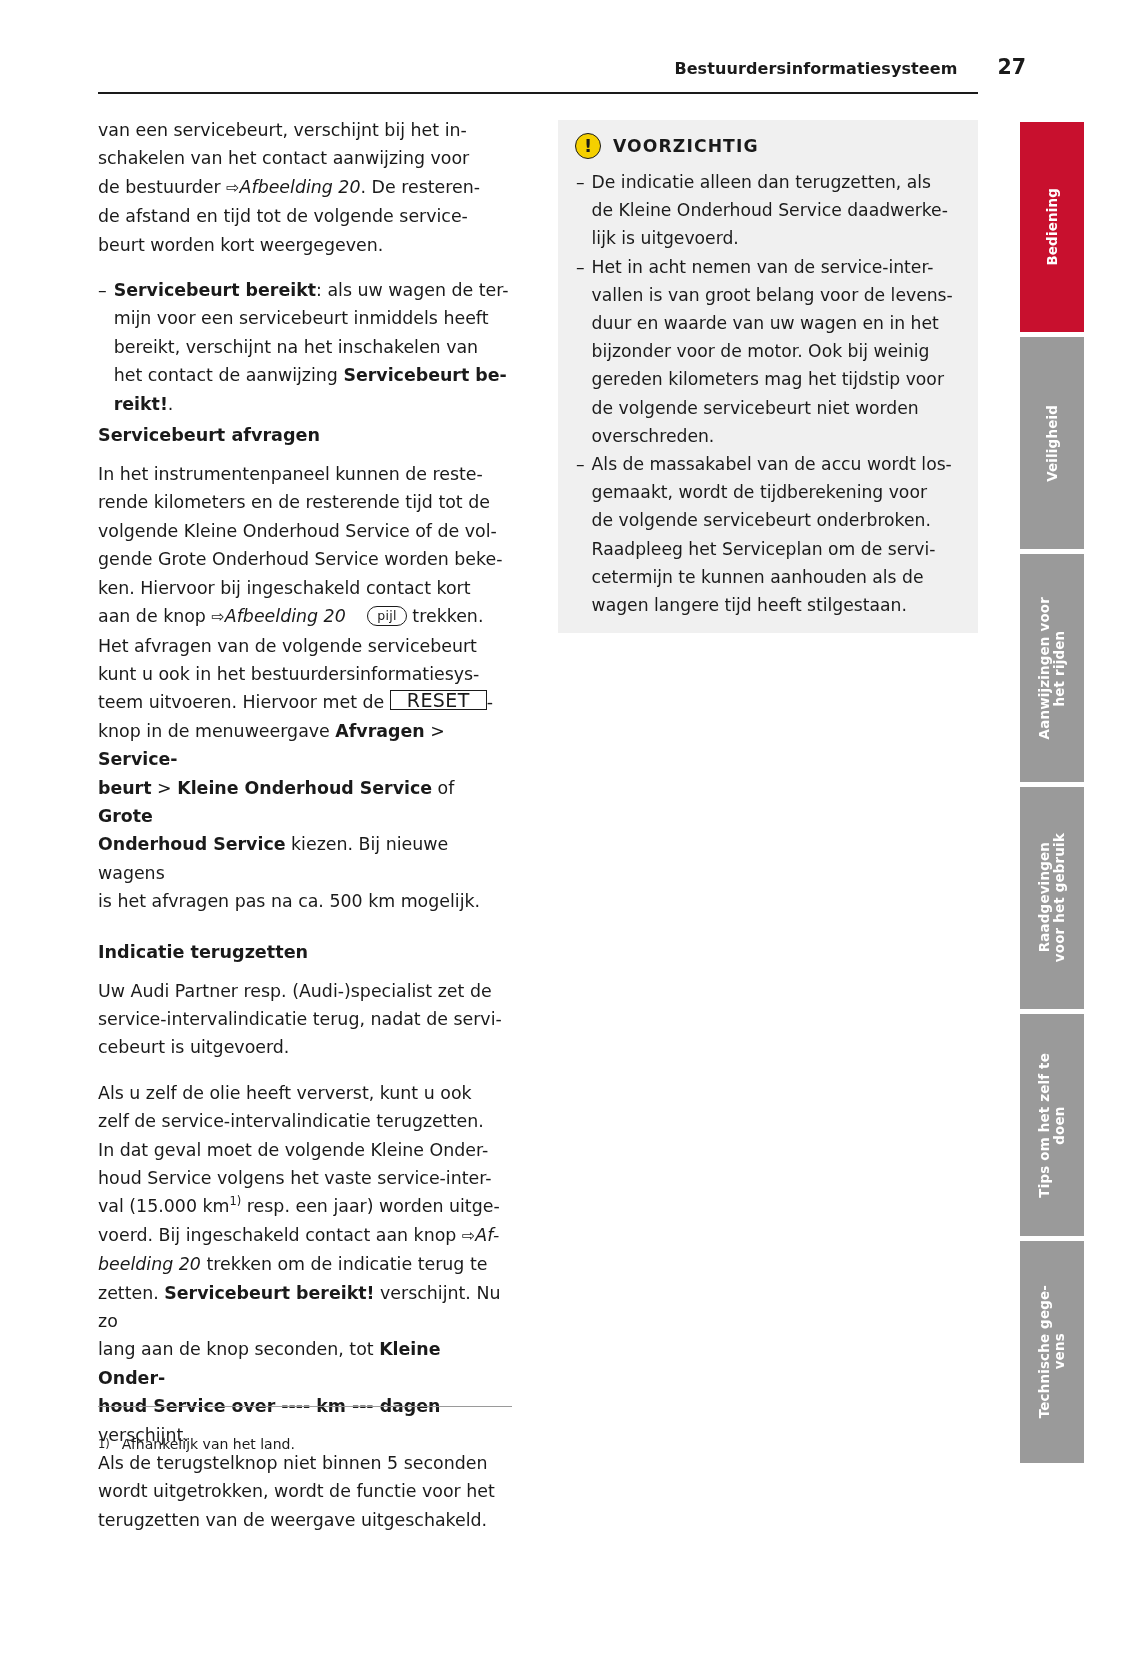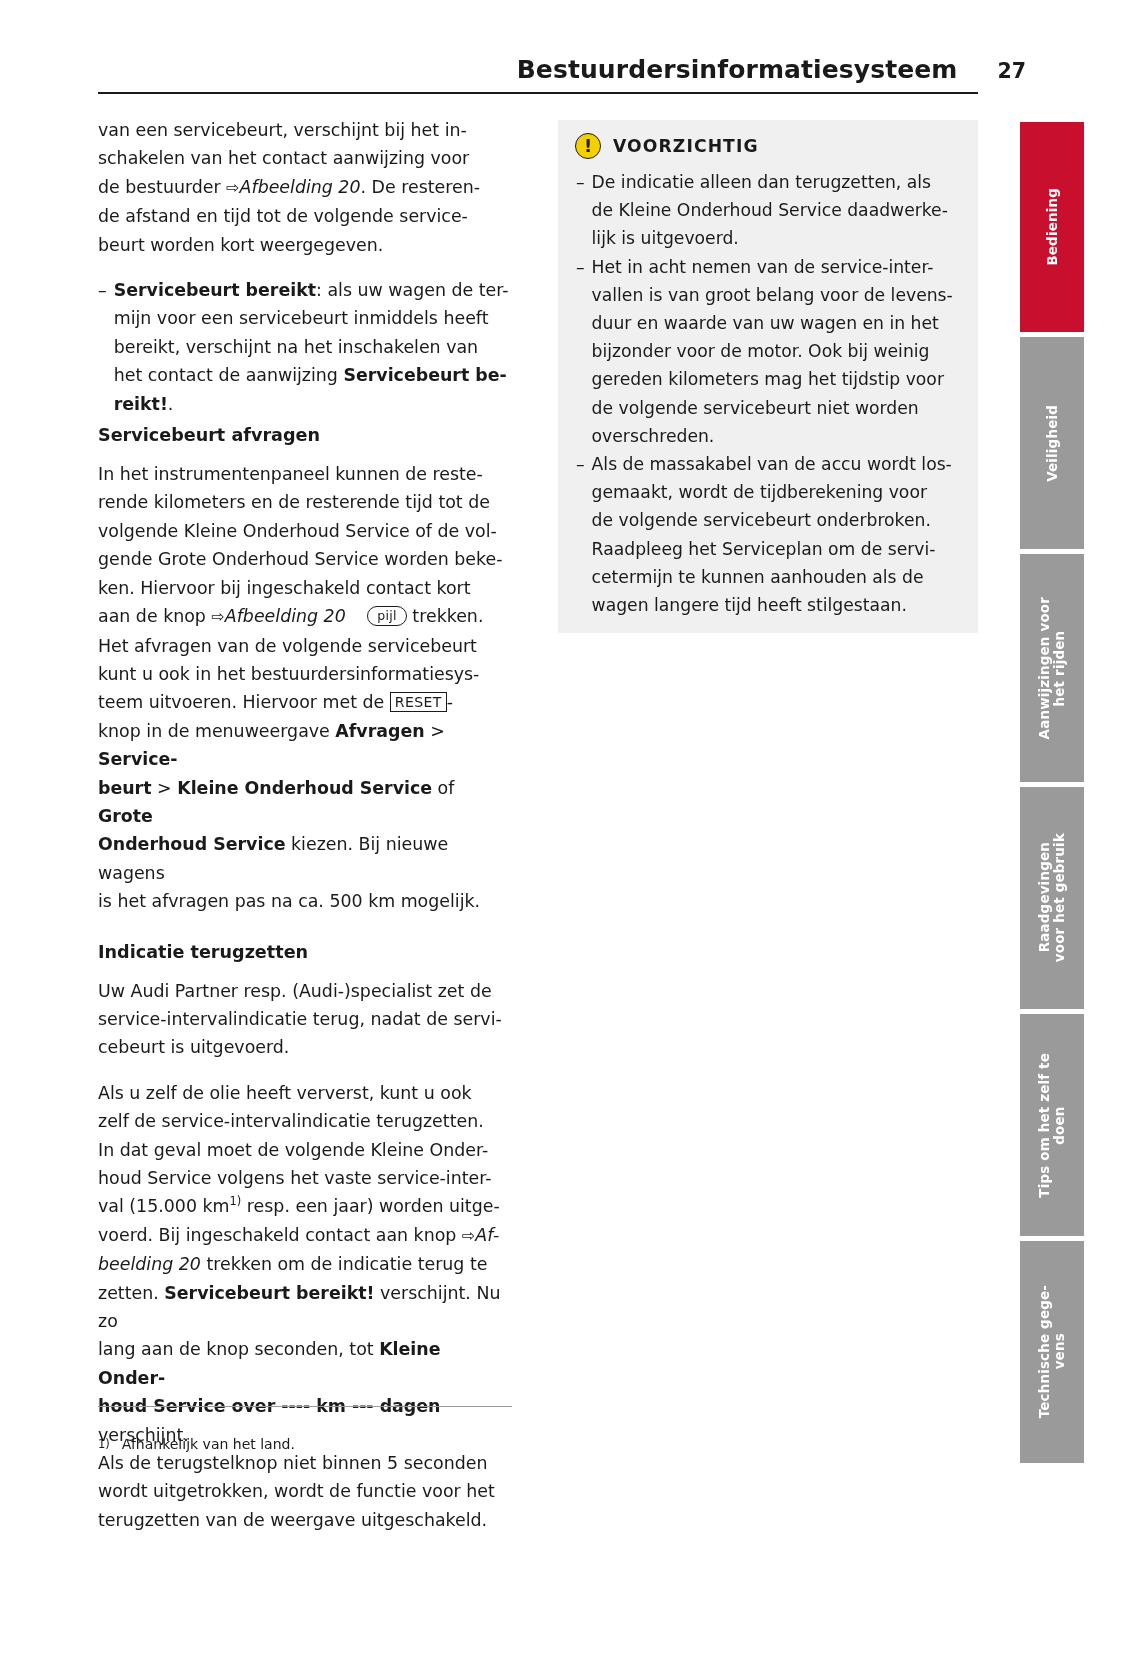--- a/index.html
+++ b/index.html
@@ -24,21 +24,21 @@
     position: absolute;
     left: 98px;
     top: 55px;
     width: 928px;
     display: flex;
     align-items: baseline;
     justify-content: flex-end;
     gap: 40px;
   }
   .header-title {
-    font-size: 25px;
+    font-size: 16px;
     font-weight: bold;
     color: #1a1a1a;
     letter-spacing: 0.1px;
   }
   .header-pageno {
     font-size: 20.5px;
     font-weight: bold;
     color: #1a1a1a;
     min-width: 26px;
     text-align: right;
@@ -89,22 +89,22 @@
   .dash-item .dash { flex: 0 0 auto; }
   .dash-item .dash-body { flex: 1 1 auto; }
 
   
   .arrow { font-size: 16px; }
 
   
   .keycap {
     display: inline-block;
     border: 1.4px solid #1a1a1a;
-    padding: 0 4px;
-    font-size: 14px;
+    padding: 0 16px;
+    font-size: 19px;
     line-height: 18px;
     letter-spacing: 0.4px;
     position: relative;
     top: -1px;
   }
 
   
   .pill {
     display: inline-block;
     border: 1.6px solid #1a1a1a;

